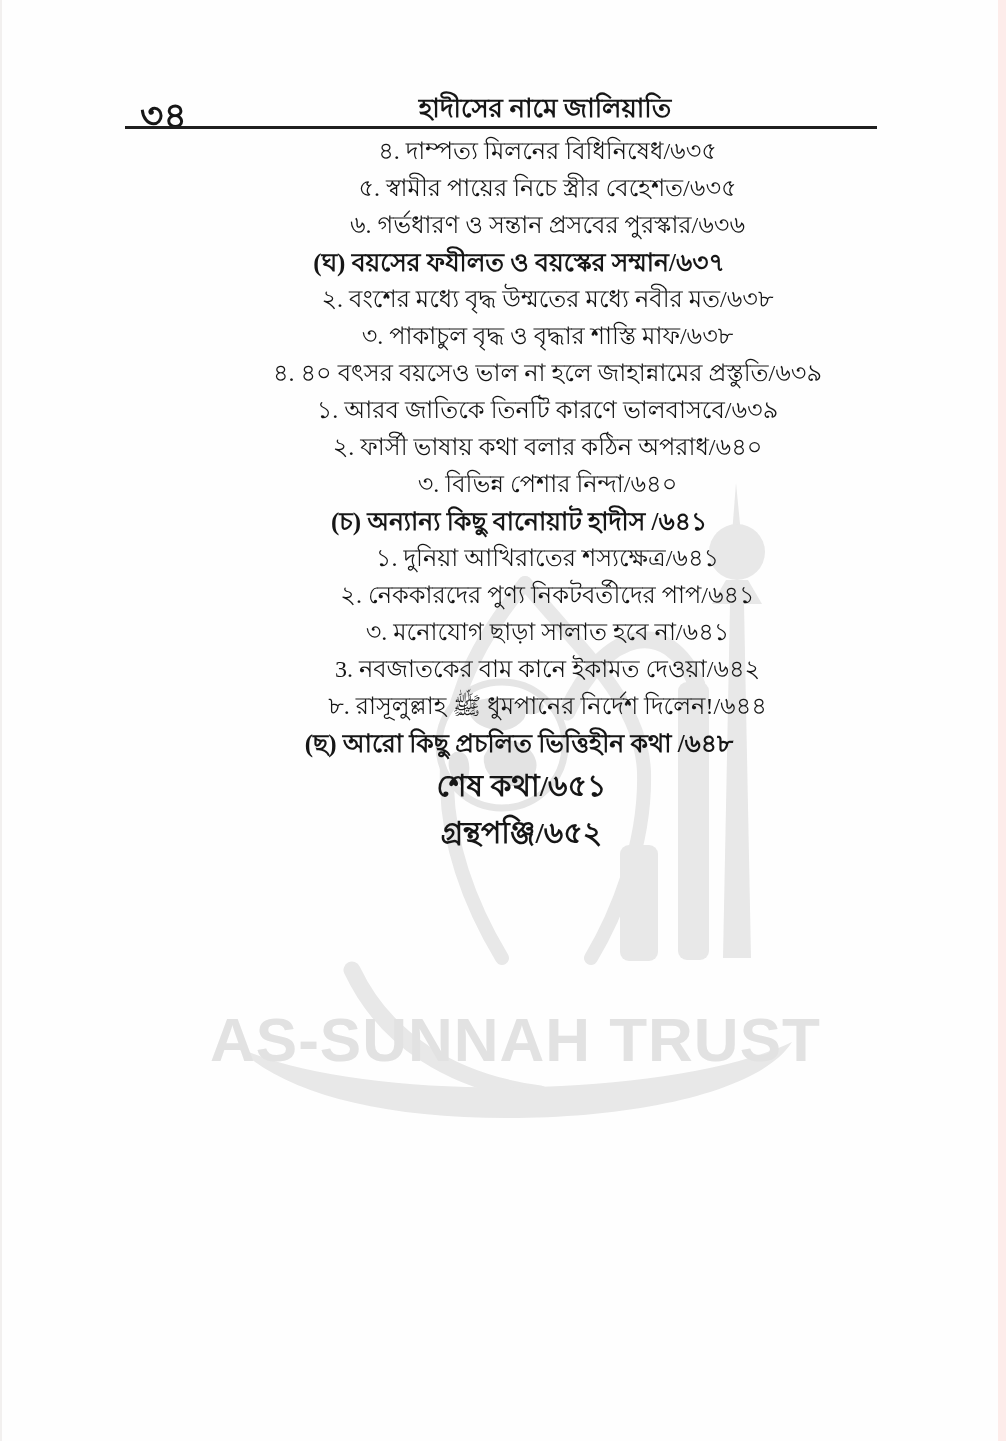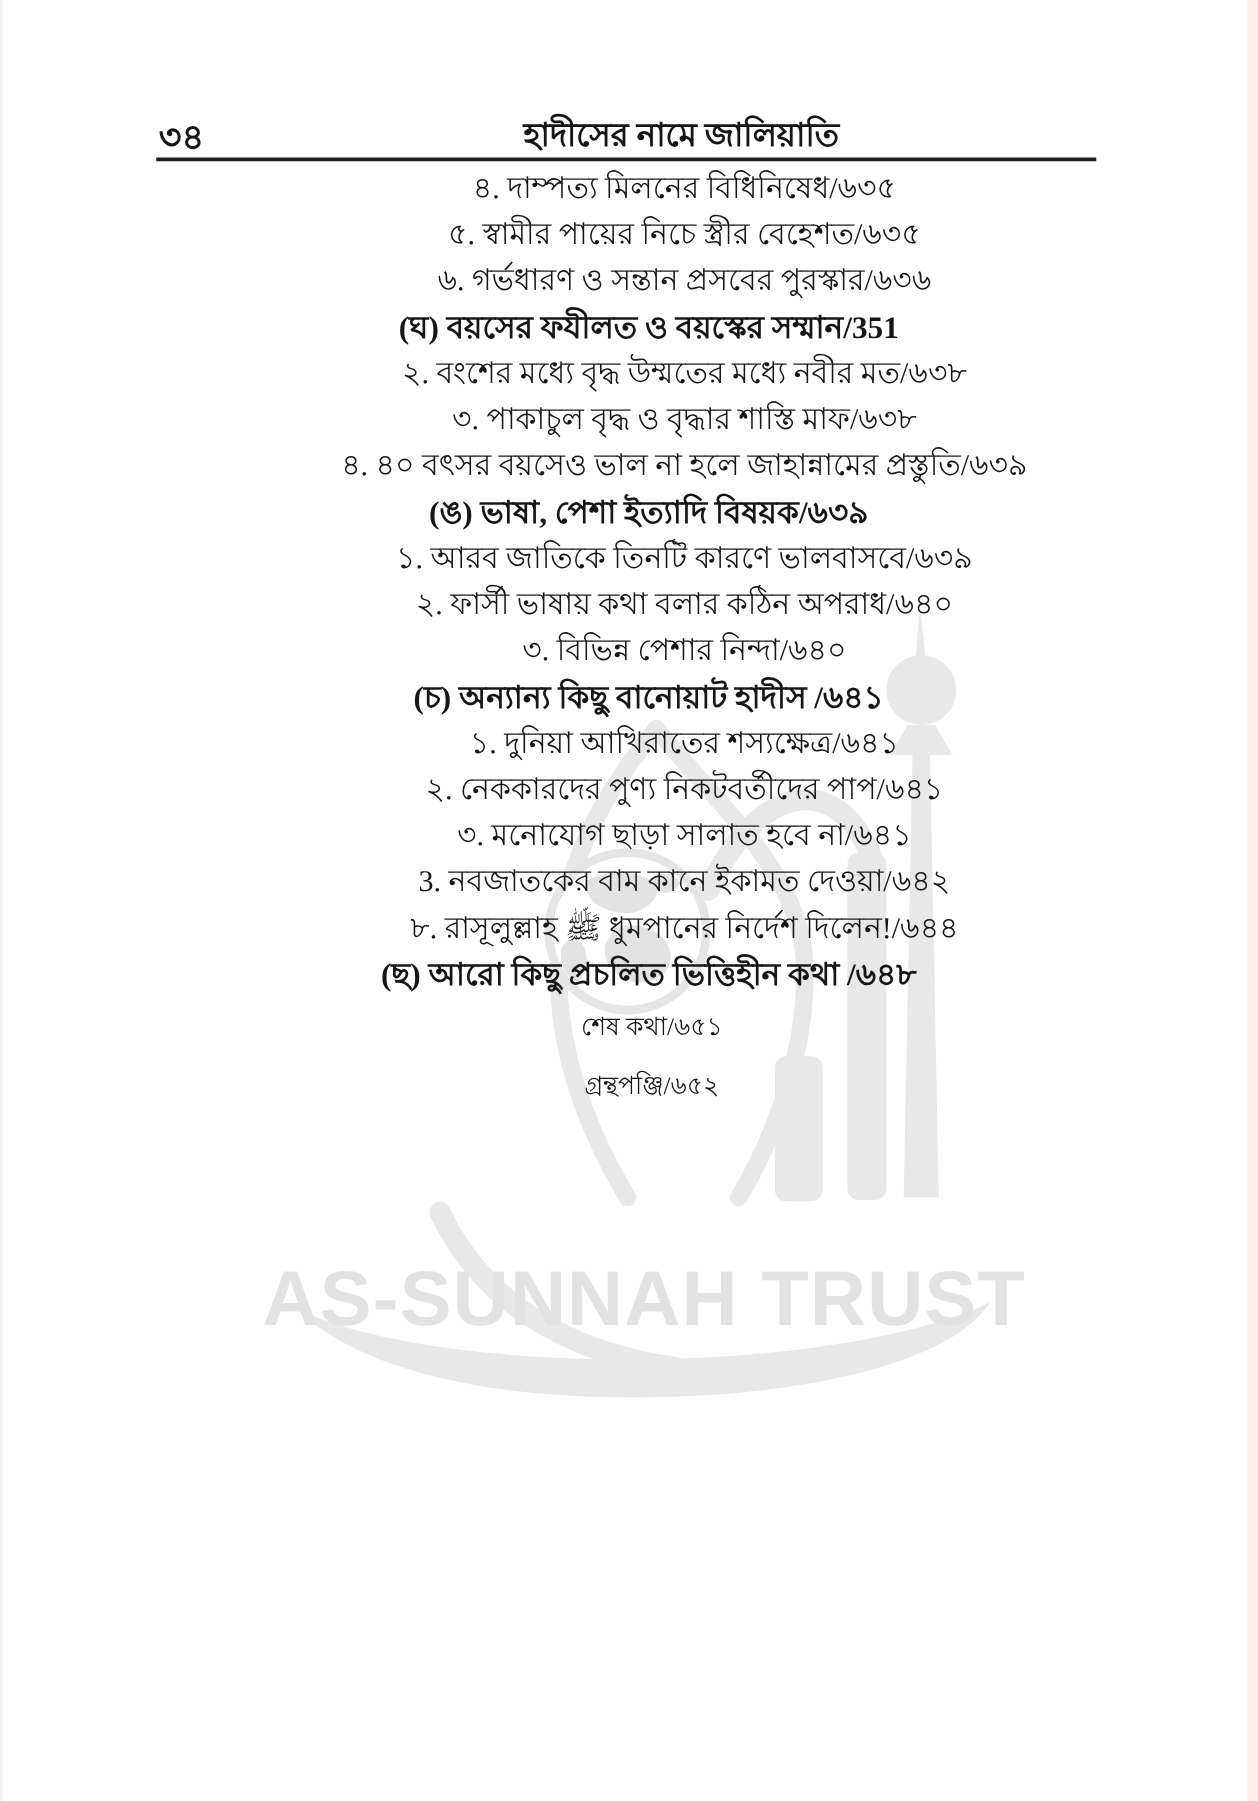--- a/index.html
+++ b/index.html
@@ -18,33 +18,33 @@
   .watermark svg{position:absolute;left:0;top:0;}
   .wm-text{
     position:absolute;left:210px;top:1004px;width:596px;
     font-family:"Liberation Sans","DejaVu Sans",sans-serif;
     font-size:62px;font-weight:700;letter-spacing:1px;
     color:#e2e2e2;white-space:nowrap;text-align:center;
   }
 
   
   .header{position:absolute;left:0;top:0;width:1006px;z-index:2;}
-  .pageno{position:absolute;left:127px;top:88px;font-size:28px;font-weight:700;}
+  .pageno{position:absolute;left:140px;top:88px;font-size:36px;font-weight:700;}
   .running-title{
     position:absolute;left:0;top:88px;width:1006px;text-align:center;
     font-size:26px;font-weight:700;transform:translateX(42px);white-space:nowrap;
   }
   .rule{position:absolute;left:125px;top:126px;width:752px;height:3px;background:#1f1f1f;z-index:2;}
 
   
   .toc{position:absolute;left:120px;top:133px;width:770px;z-index:1;}
   .toc > div{height:37px;line-height:37px;white-space:nowrap;text-align:center;}
   .l-item{padding-left:85px;font-size:24px;}
   .l-section{padding-left:28px;font-size:25px;font-weight:700;}
-  .l-closing{padding-left:2px;font-size:20px;font-weight:400;margin-left:31px;}
+  .l-closing{padding-left:2px;font-size:30px;font-weight:700;margin-left:31px;}
   .l-closing.c0{margin-top:5px;}
   .l-closing.c1{margin-top:10px;}
 </style>
 </head>
 <body>
 
 <div class="page">
 
   <div class="watermark">
     <svg width="1006" height="1441" viewBox="0 0 1006 1441">
@@ -83,25 +83,24 @@
   <div class="header">
     <span class="pageno">৩৪</span>
     <span class="running-title">হাদীসের নামে জালিয়াতি</span>
   </div>
   <div class="rule"></div>
 
   <div class="toc">
       <div class="l-item">৪. দাম্পত্য মিলনের বিধিনিষেধ/৬৩৫</div>
       <div class="l-item">৫. স্বামীর পায়ের নিচে স্ত্রীর বেহেশত/৬৩৫</div>
       <div class="l-item">৬. গর্ভধারণ ও সন্তান প্রসবের পুরস্কার/৬৩৬</div>
-      <div class="l-section">(ঘ) বয়সের ফযীলত ও বয়স্কের সম্মান/351</div>
+      <div class="l-section">(ঘ) বয়সের ফযীলত ও বয়স্কের সম্মান/৬৩৭</div>
       <div class="l-item">২. বংশের মধ্যে বৃদ্ধ উম্মতের মধ্যে নবীর মত/৬৩৮</div>
       <div class="l-item">৩. পাকাচুল বৃদ্ধ ও বৃদ্ধার শাস্তি মাফ/৬৩৮</div>
       <div class="l-item">৪. ৪০ বৎসর বয়সেও ভাল না হলে জাহান্নামের প্রস্তুতি/৬৩৯</div>
-      <div class="l-section">(ঙ) ভাষা, পেশা ইত্যাদি বিষয়ক/৬৩৯</div>
       <div class="l-item">১. আরব জাতিকে তিনটি কারণে ভালবাসবে/৬৩৯</div>
       <div class="l-item">২. ফার্সী ভাষায় কথা বলার কঠিন অপরাধ/৬৪০</div>
       <div class="l-item">৩. বিভিন্ন পেশার নিন্দা/৬৪০</div>
       <div class="l-section">(চ) অন্যান্য কিছু বানোয়াট হাদীস /৬৪১</div>
       <div class="l-item">১. দুনিয়া আখিরাতের শস্যক্ষেত্র/৬৪১</div>
       <div class="l-item">২. নেককারদের পুণ্য নিকটবর্তীদের পাপ/৬৪১</div>
       <div class="l-item">৩. মনোযোগ ছাড়া সালাত হবে না/৬৪১</div>
       <div class="l-item">3. নবজাতকের বাম কানে ইকামত দেওয়া/৬৪২</div>
       <div class="l-item">৮. রাসূলুল্লাহ ﷺ ধুমপানের নির্দেশ দিলেন!/৬৪৪</div>
       <div class="l-section">(ছ) আরো কিছু প্রচলিত ভিত্তিহীন কথা /৬৪৮</div>

